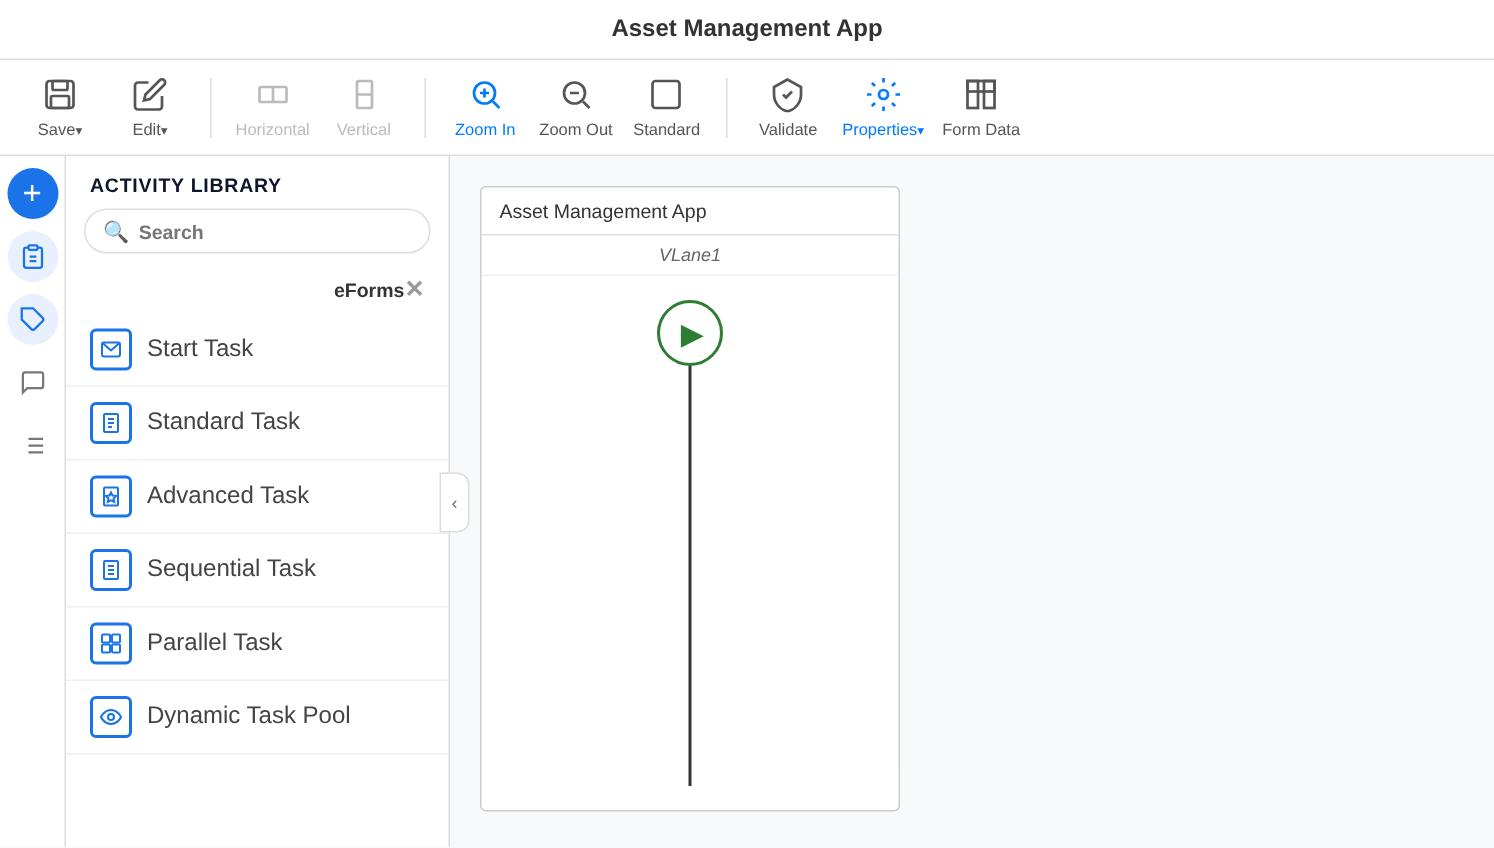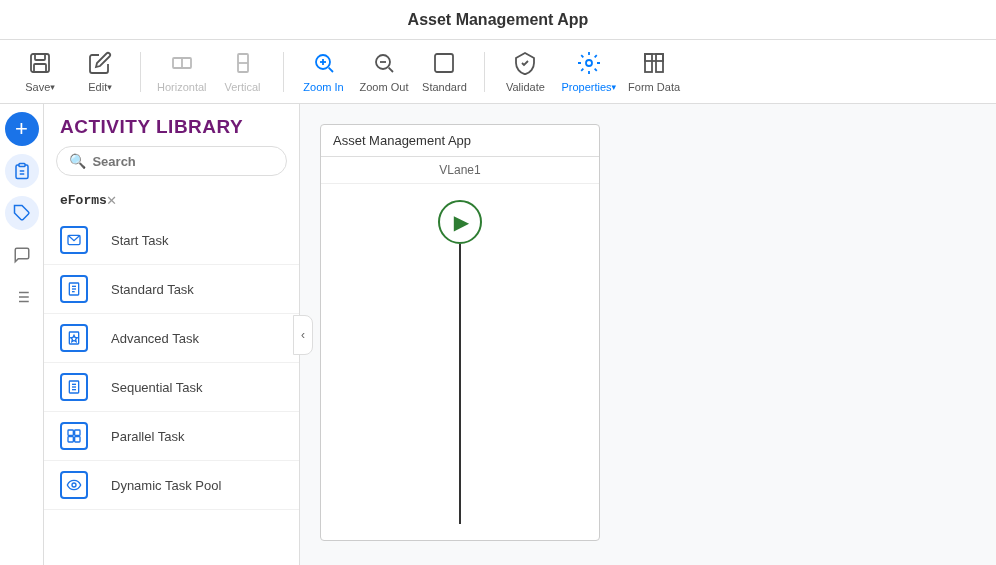--- a/index.html
+++ b/index.html
@@ -109,23 +109,23 @@
     .activity-panel {
       width: 256px;
       background: #fff;
       border-right: 1px solid #ddd;
       display: flex;
       flex-direction: column;
       position: relative;
     }
     .activity-panel-header {
       padding: 12px 16px 8px;
-      font-size: 19px;
+      font-size: 13px;
       font-weight: 700;
-      color: #701a75;
+      color: #0f172a;
       text-transform: uppercase;
       letter-spacing: 0.5px;
     }
     .search-box {
       margin: 0 12px 8px;
       border: 1px solid #ddd;
       border-radius: 20px;
       display: flex;
       align-items: center;
       padding: 6px 12px;
@@ -139,44 +139,43 @@
       color: #555;
       width: 100%;
       background: transparent;
       font-weight: bold;
     }
     .search-icon-sm { color: #aaa; font-size: 14px; }
 
     .eforms-header {
       display: flex;
       align-items: center;
-      justify-content: flex-start;
+      justify-content: flex-end;
       padding: 6px 16px;
       font-size: 13px;
       font-weight: 600;
       color: #333;
-      font-family: Liberation Mono, monospace;
     }
     .eforms-close {
       cursor: pointer;
       color: #999;
       font-size: 16px;
     }
 
     .task-list {
       overflow-y: auto;
       flex: 1;
     }
     .task-item {
       display: flex;
       align-items: center;
-      gap: 23px;
+      gap: 10px;
       padding: 10px 16px;
       cursor: pointer;
-      font-size: 13px;
+      font-size: 16px;
       color: #444;
       border-bottom: 1px solid #f0f0f0;
     }
     .task-icon {
       width: 28px;
       height: 28px;
       border: 2px solid #1a73e8;
       border-radius: 4px;
       display: flex;
       align-items: center;
@@ -229,20 +228,21 @@
       font-size: 13px;
       color: #333;
       border-bottom: 1px solid #ddd;
     }
     .vlane {
       padding: 6px 12px;
       font-size: 12px;
       color: #666;
       border-bottom: 1px solid #eee;
       text-align: center;
+      font-style: italic;
     }
     .diagram-body {
       display: flex;
       flex-direction: column;
       align-items: center;
       padding: 16px 0;
       position: relative;
     }
     .start-node {
       width: 44px;

